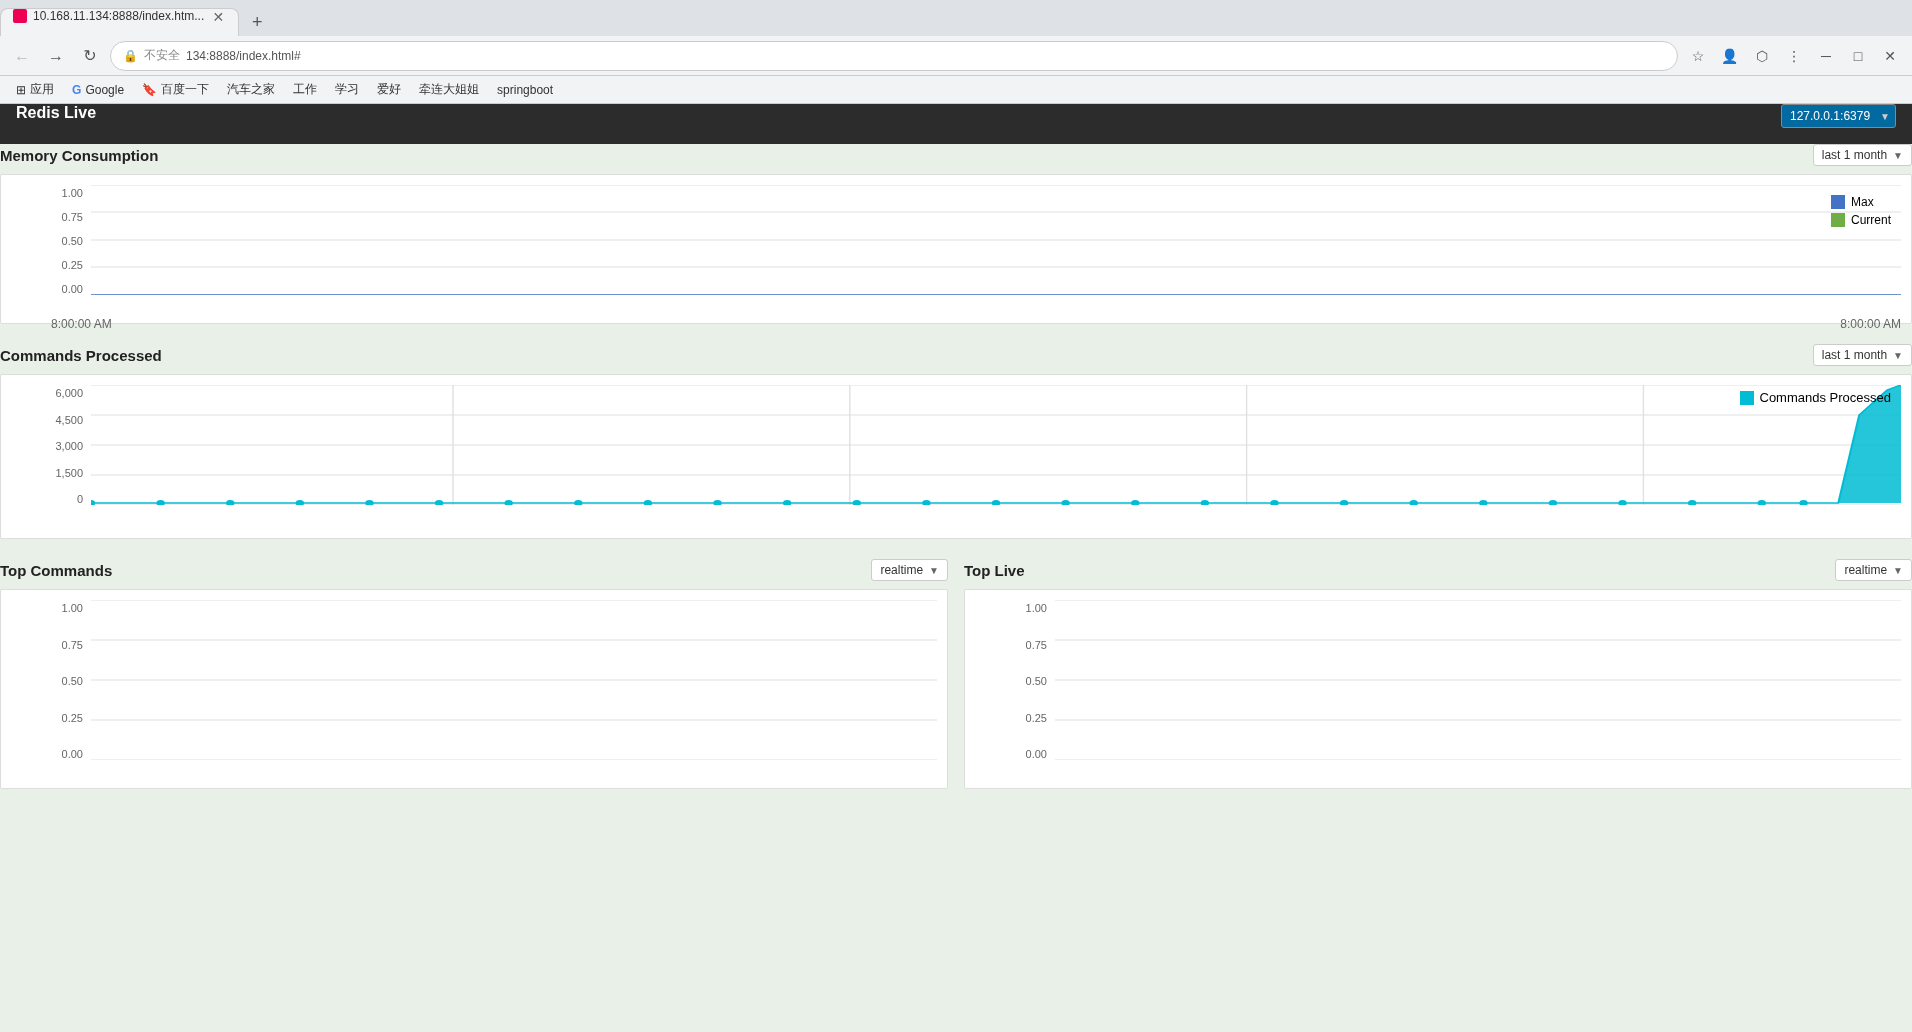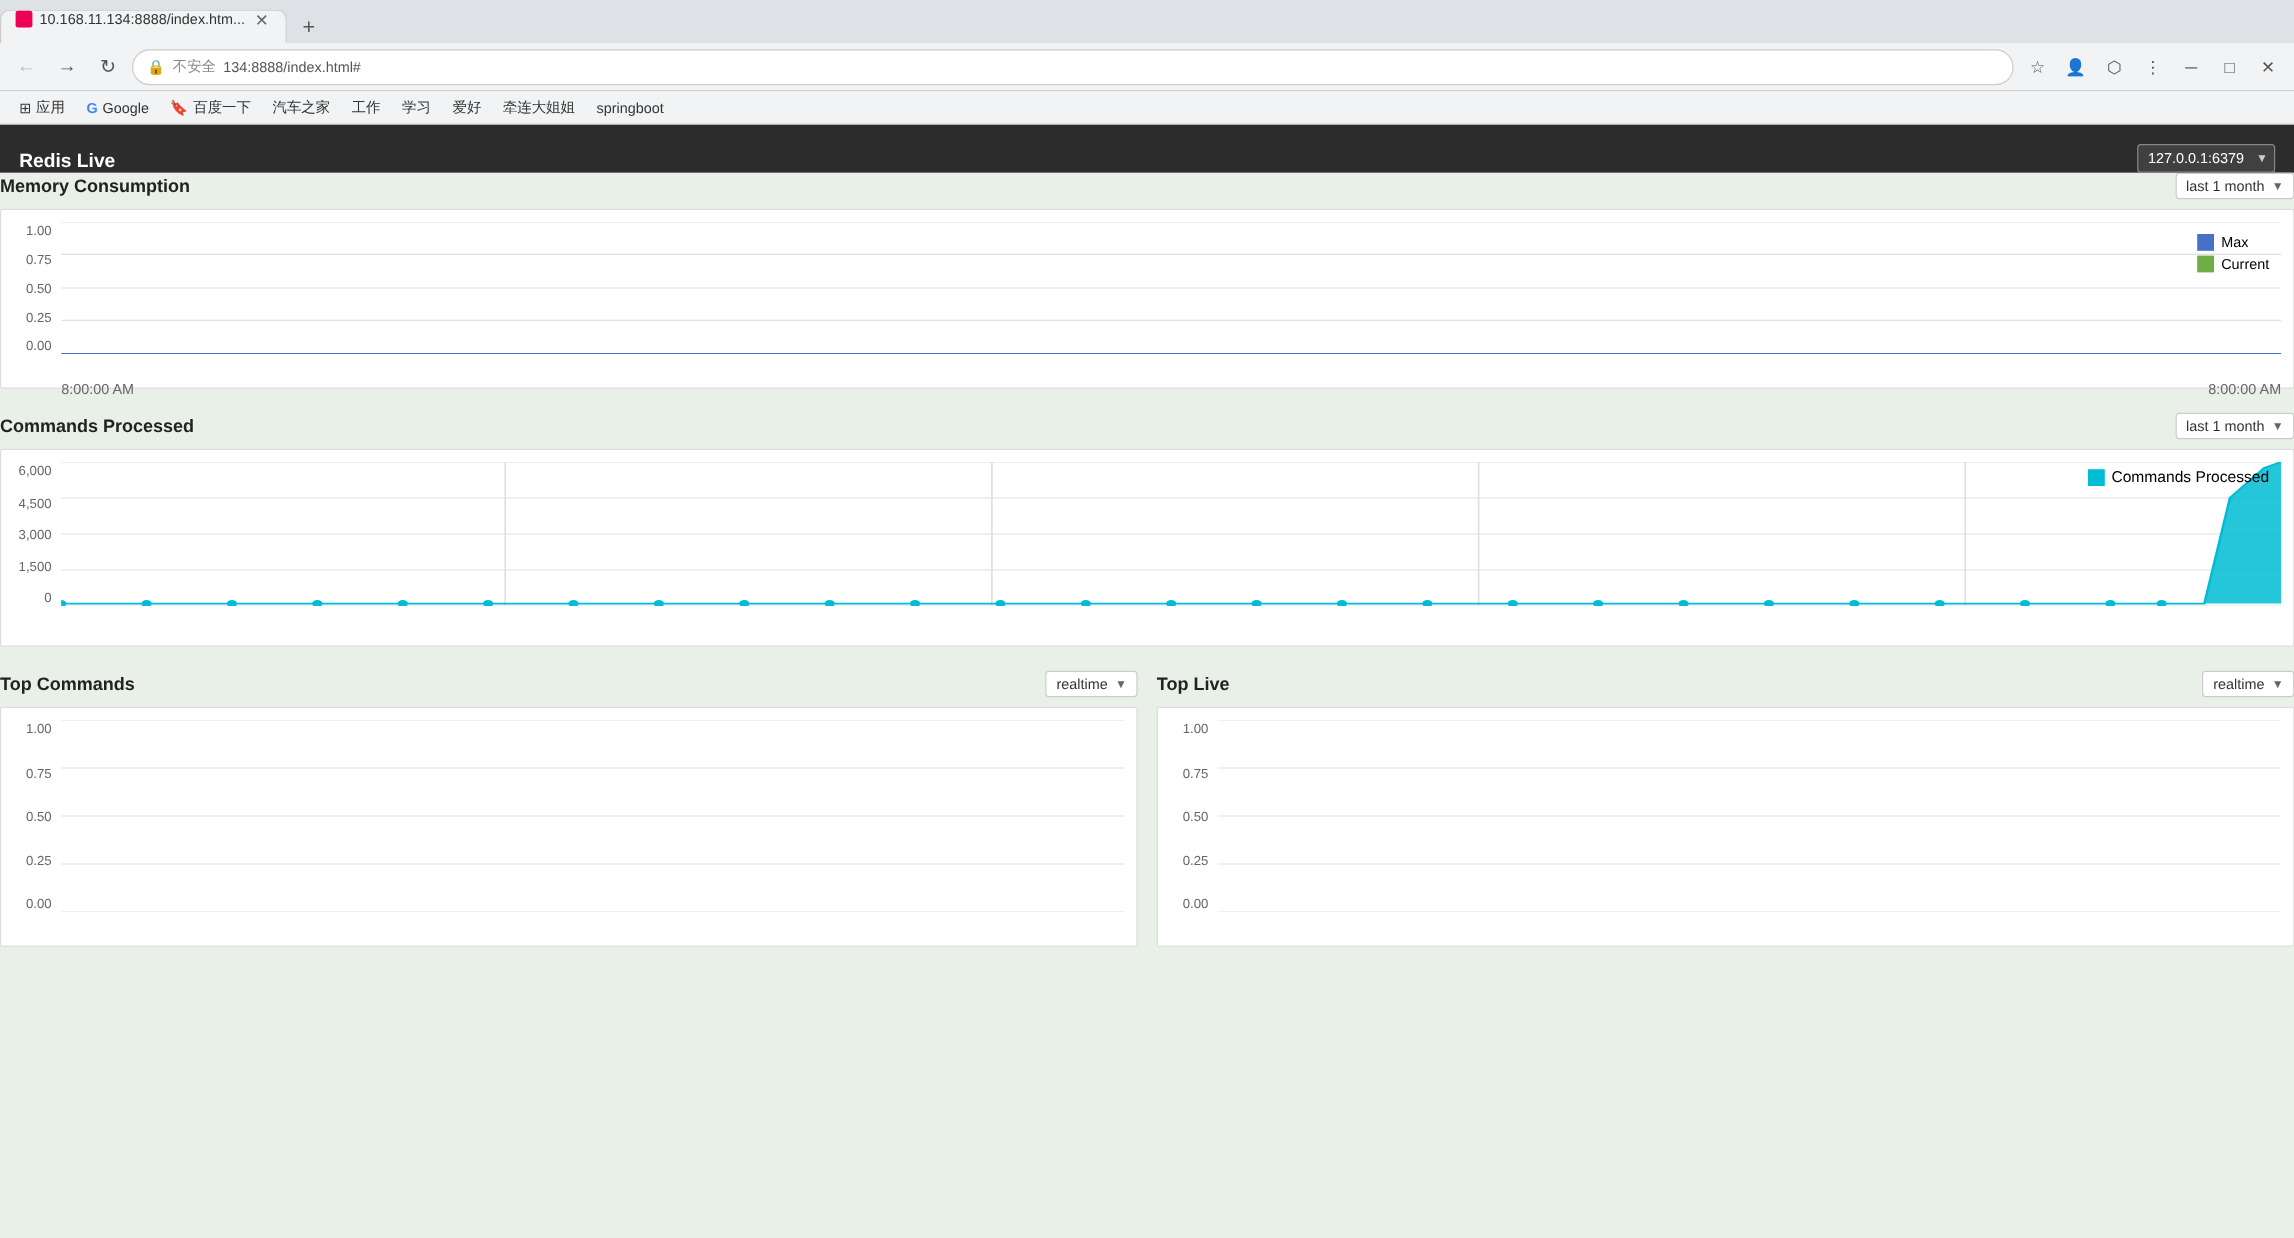--- a/index.html
+++ b/index.html
@@ -101,32 +101,32 @@
       cursor: pointer;
       color: #333;
       white-space: nowrap;
     }
 
     
     .app-header {
       background: #2c2c2c;
       color: #fff;
       display: flex;
-      align-items: flex-end;
+      align-items: flex-start;
       padding: 0 16px;
       height: 40px;
       justify-content: space-between;
     }
     .app-title {
       font-size: 16px;
       font-weight: bold;
       color: #fff;
     }
     .server-selector {
-      background: #404040;
+      background: #0369a1;
       color: #fff;
       border: 1px solid #888;
       border-radius: 3px;
       padding: 4px 24px 4px 8px;
       font-size: 12px;
       appearance: none;
       cursor: pointer;
       position: relative;
     }
     .server-selector-wrap {
@@ -187,20 +187,21 @@
       background: #fff;
       border: 1px solid #ddd;
       border-radius: 2px;
       padding: 10px 10px 10px 0;
       position: relative;
     }
 
     .chart-area {
       position: relative;
       display: flex;
+      margin-left: 40px;
     }
     .y-axis {
       display: flex;
       flex-direction: column;
       justify-content: space-between;
       align-items: flex-end;
       padding-right: 8px;
       font-size: 11px;
       color: #666;
       min-width: 50px;

